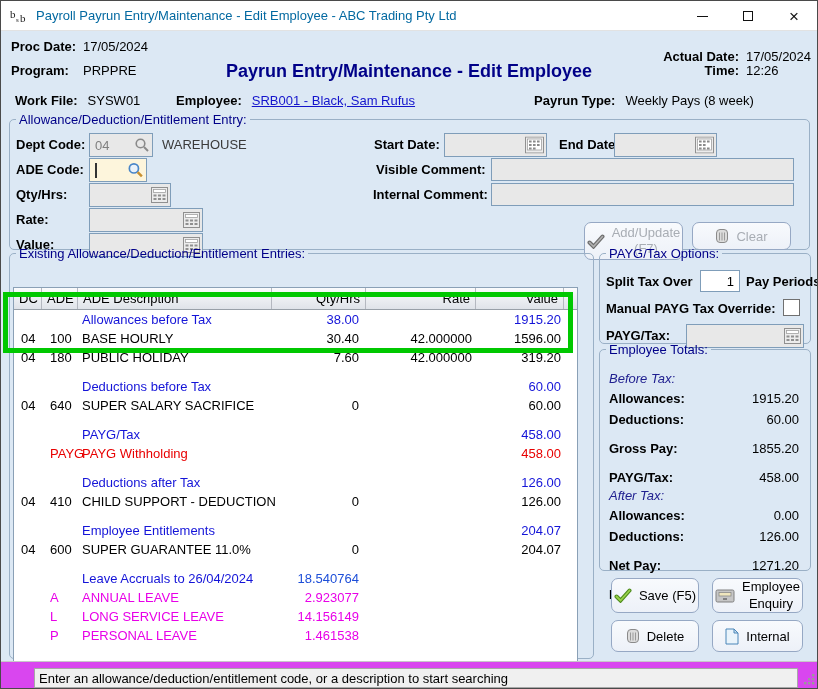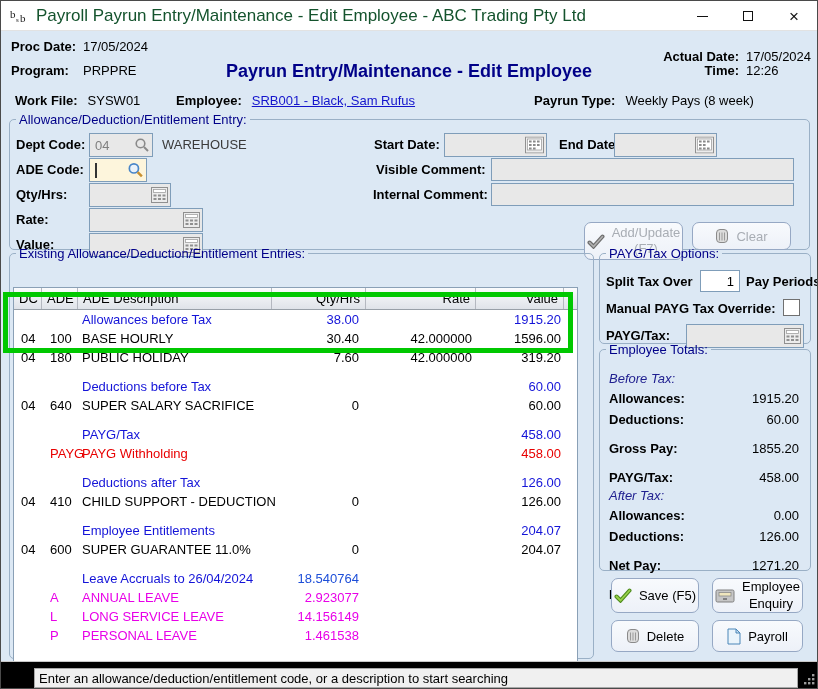--- a/index.html
+++ b/index.html
@@ -3,21 +3,21 @@
 <meta charset="utf-8">
 <style>
   * { margin:0; padding:0; box-sizing:border-box; }
   html,body { width:818px; height:689px; }
   body { font-family:"Liberation Sans", sans-serif; font-size:13px; color:#000; }
   .window { position:relative; width:818px; height:689px; background:#dce8f4; border:1px solid #4a4a4a; overflow:hidden; }
 
   
   .titlebar { position:absolute; left:0; top:0; width:100%; height:30px; background:#ffffff; border-bottom:1px solid #e2e2e2; display:flex; align-items:center; }
   .titlebar .appicon { margin-left:9px; width:18px; height:16px; flex:0 0 auto; }
-  .titlebar .title { margin-left:8px; font-size:17px; color:#14532d; white-space:nowrap; }
+  .titlebar .title { margin-left:8px; font-size:13px; color:#0369a1; white-space:nowrap; }
   .wincontrols { position:absolute; right:0; top:0; height:30px; display:flex; }
   .winbtn { width:46px; height:30px; display:flex; align-items:center; justify-content:center; }
   .min-glyph { width:11px; height:0; border-top:1.6px solid #111; display:block; }
   .max-glyph { width:10px; height:10px; border:1.4px solid #111; display:block; }
   .close-glyph { font-size:17px; line-height:1; color:#111; }
 
   
   .hgroup { position:absolute; display:flex; align-items:baseline; white-space:nowrap; }
   .hlabel { font-weight:700; }
   .center-title { position:absolute; left:0; width:100%; text-align:center; color:#000088; font-weight:700; }
@@ -66,21 +66,21 @@
 
   .highlight-box { position:absolute; left:2px; top:291px; width:570px; height:61px; border:5px solid #00c800; z-index:9; pointer-events:none; }
   .checkbox { position:absolute; width:17px; height:17px; background:#fff; border:1px solid #707070; }
 
   .totals-body { position:absolute; left:9px; right:11px; top:14px; }
   .t-section { color:#202090; font-style:italic; height:17px; }
   .t-row { display:flex; justify-content:space-between; height:21px; align-items:center; }
   .t-row .t-label { font-weight:700; } .gap8 { margin-top:8px; }
 
   
-  .statusbar { position:absolute; left:0; top:660px; width:818px; height:28px; background:#000000; border-top:1px solid #c8c8c8; }
+  .statusbar { position:absolute; left:0; top:660px; width:818px; height:28px; background:#d946ef; border-top:1px solid #c8c8c8; }
   .statusmsg { position:absolute; left:33px; top:6px; width:764px; height:20px; border:1px solid #a8a8a8; background:#f0f0f0; display:flex; align-items:center; padding-left:4px; white-space:nowrap; }
   .grip { position:absolute; right:3px; bottom:3px; }
 </style>
 </head>
 <body>
 
 <div class="window">
 
   <div class="titlebar">
     <svg class="appicon" viewBox="0 0 18 16">
@@ -495,21 +495,21 @@
         <rect x="1.5" y="1.5" width="11" height="13" rx="3.5" fill="#dcdcdc" stroke="#8a8a8a"></rect>
         <path d="M4.5 4.5 v8 M7 4.5 v8 M9.5 4.5 v8" stroke="#9a9a9a" stroke-width="1"></path>
       </svg>
     <span>Delete</span>
   </div>
   <div class="btn" style="left:711px; top:619px; width:91px; height:32px;">
     <svg width="14" height="17" viewBox="0 0 14 17">
         <path d="M1 1 h8 l4 4 v11 h-12 z" fill="#eaf4fb" stroke="#4a86b8"></path>
         <path d="M9 1 v4 h4 z" fill="#c8dff0" stroke="#4a86b8"></path>
       </svg>
-    <span>Payroll</span>
+    <span>Internal</span>
   </div>
 
   <div class="statusbar">
     <div class="statusmsg">Enter an allowance/deduction/entitlement code, or a description to start searching</div>
     <svg class="grip" width="13" height="13" viewBox="0 0 13 13">
         <g fill="#9a9a9a">
           <rect x="9" y="1" width="2.4" height="2.4"></rect>
           <rect x="9" y="5" width="2.4" height="2.4"></rect>
           <rect x="5" y="5" width="2.4" height="2.4"></rect>
           <rect x="9" y="9" width="2.4" height="2.4"></rect>

